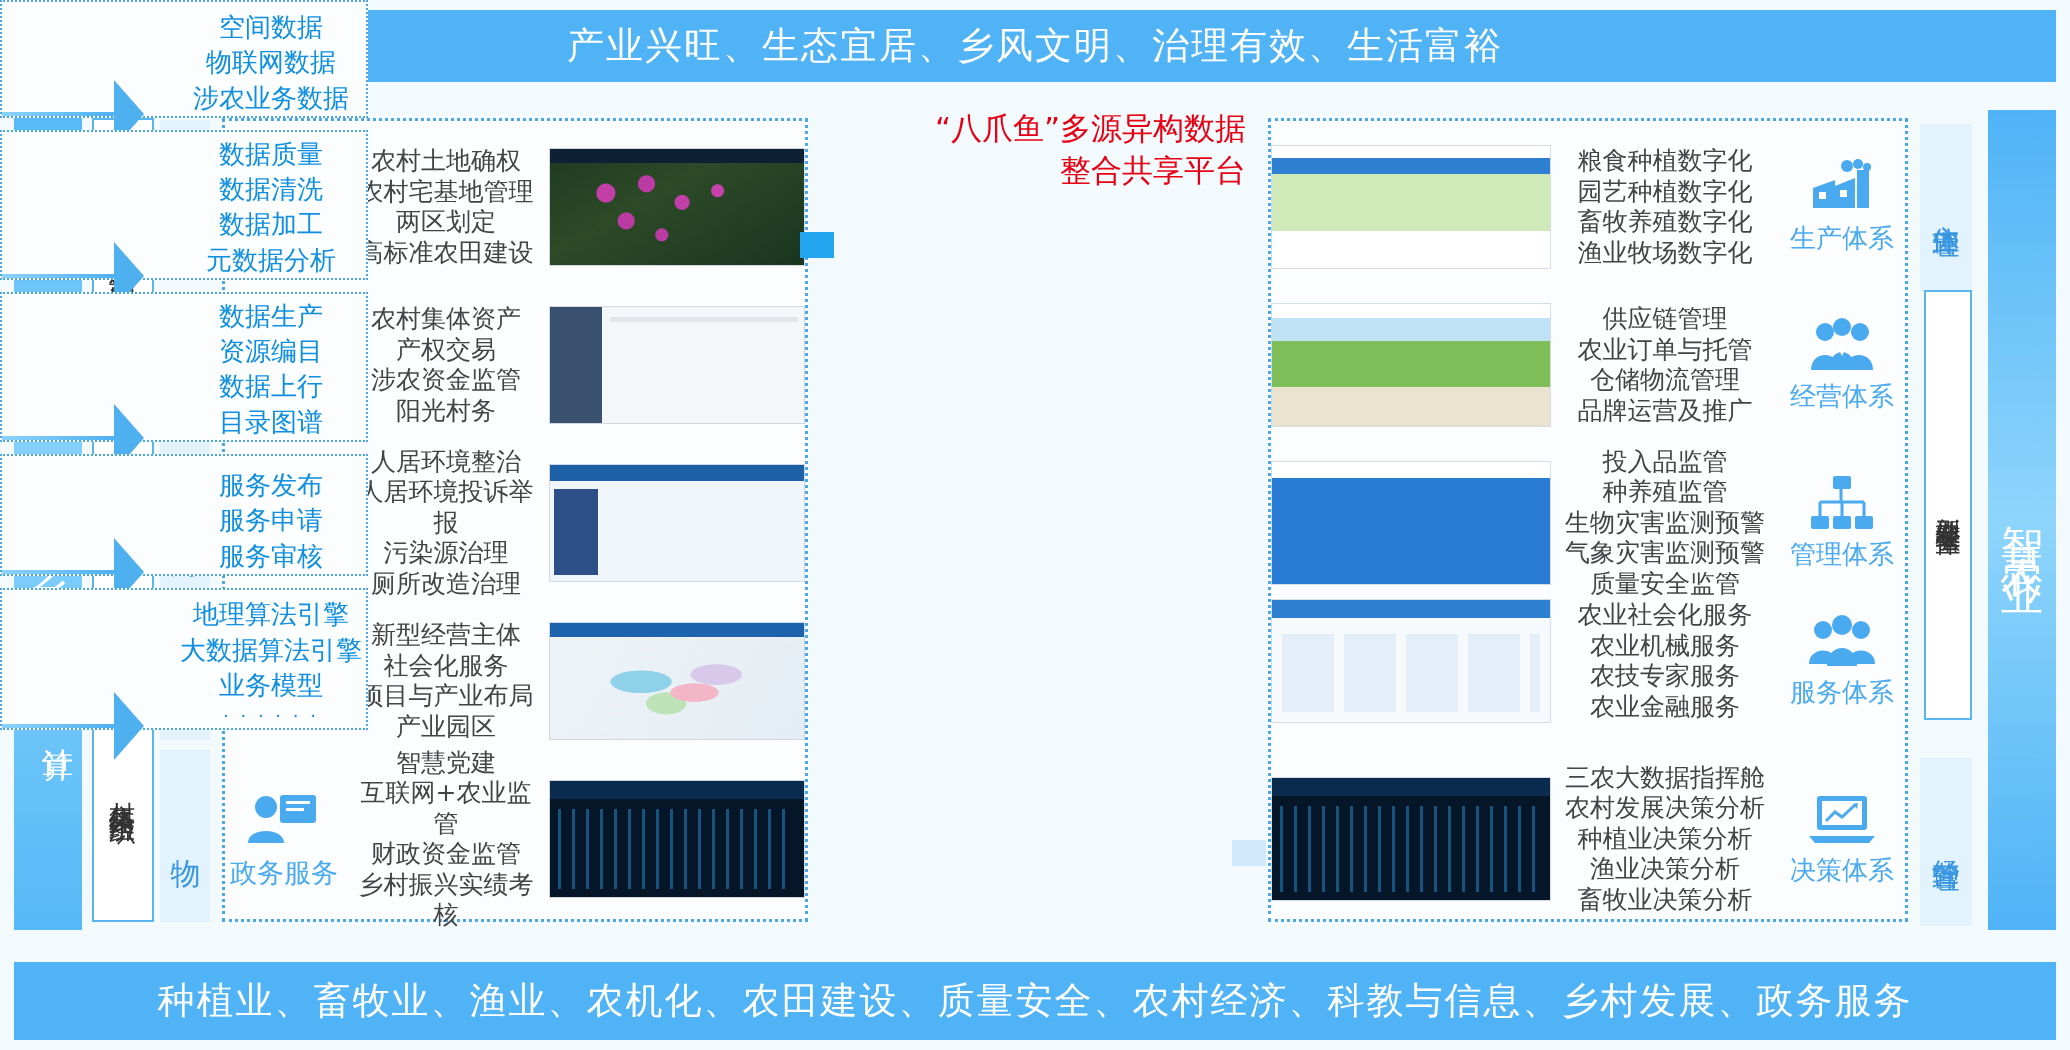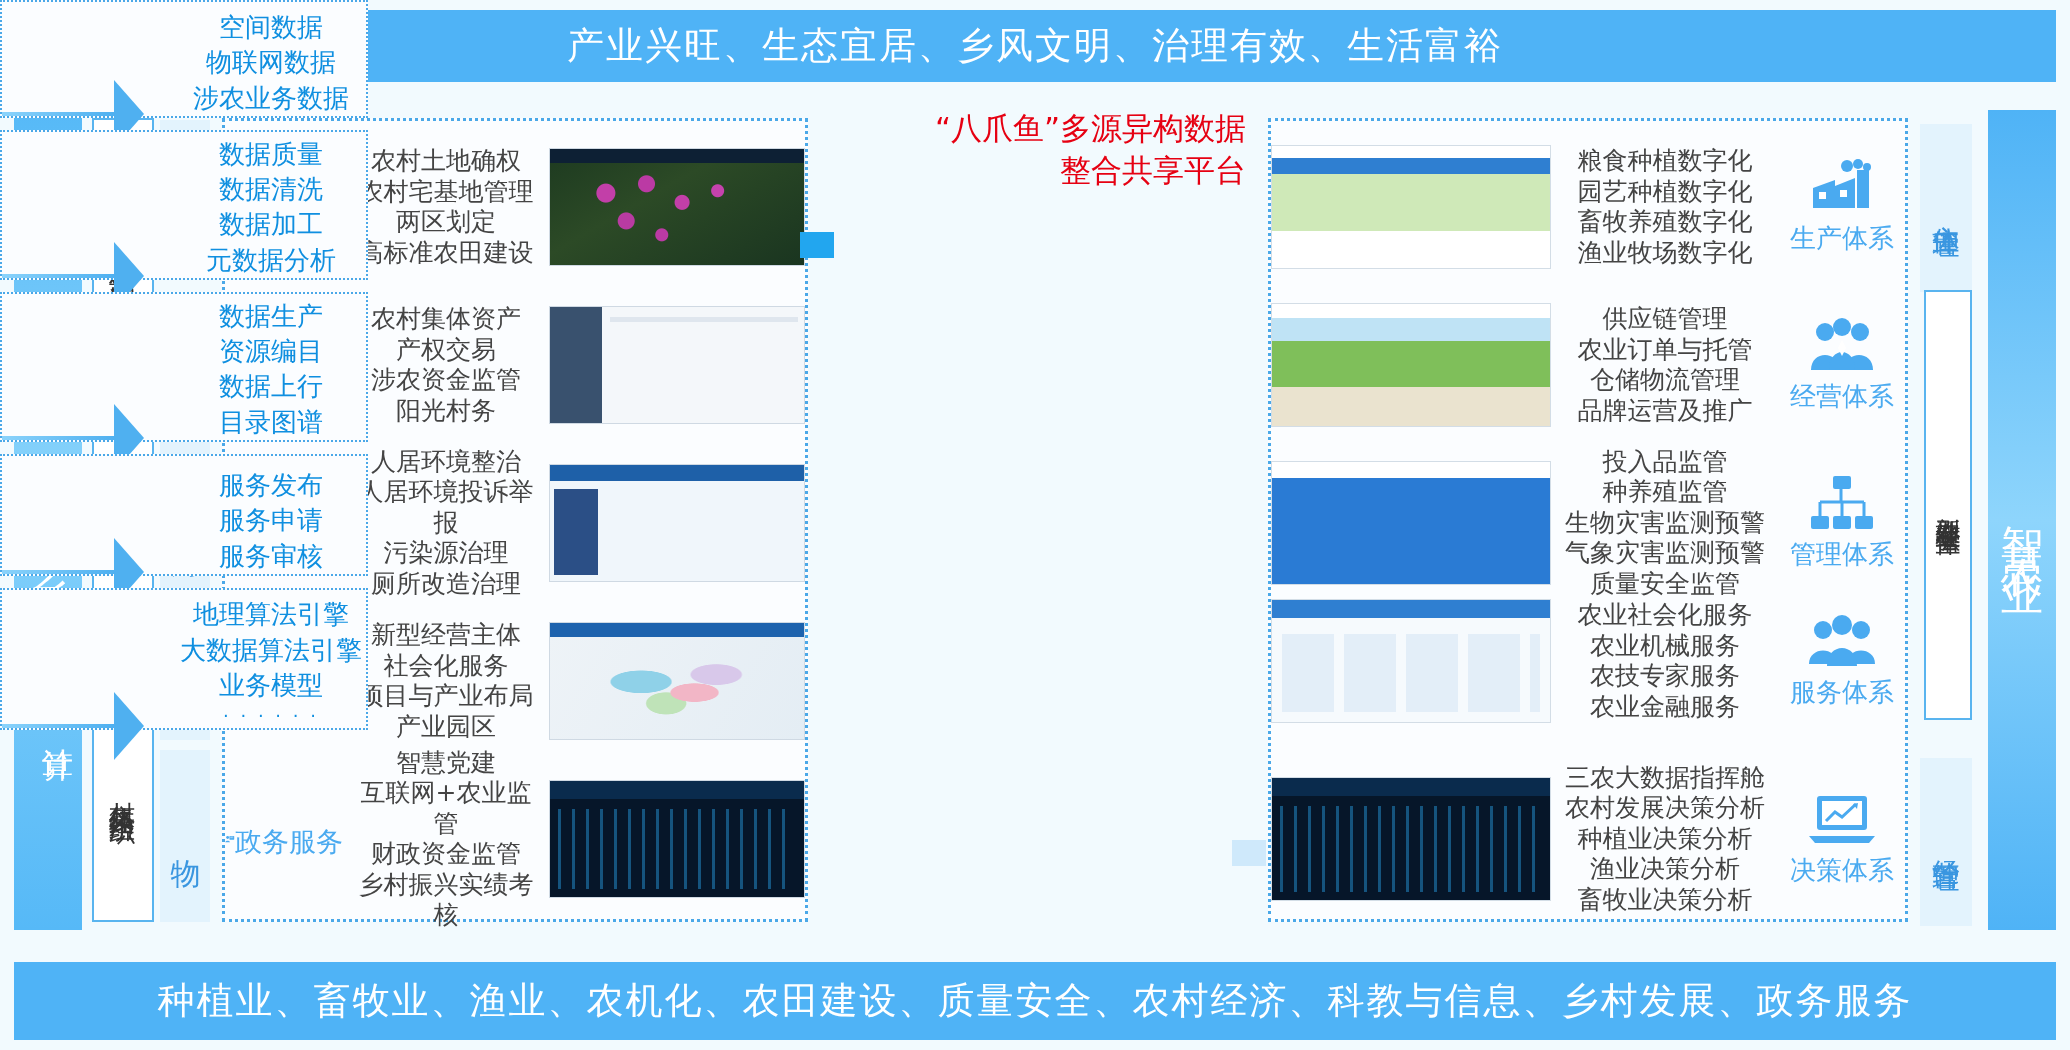--- a/index.html
+++ b/index.html
@@ -74,21 +74,21 @@
   .panel-left  { left: 222px; top: 118px; width: 586px; height: 804px; }
   .panel-right { left: 1268px; top: 118px; width: 640px; height: 804px; }
   .panel-center{ left: 832px; top: 190px; width: 412px; height: 730px; border: none; background: transparent; }
 
   .feature-row {
     position: absolute; left: 0; width: 100%;
     display: flex; align-items: center;
   }
   .feat-icon {
     width: 118px; flex: 0 0 118px; text-align: left;
-    display: flex; flex-direction: row; align-items: center; justify-content: center;
+    display: flex; flex-direction: column; align-items: center; justify-content: center;
   }
   .feat-icon svg { display: block; }
   .feat-icon .lbl { color: #4aaaf0; font-size: 27px; margin-top: 6px; white-space: nowrap; }
   .feat-text {
     flex: 1; text-align: center; color: #444; font-size: 25px; line-height: 1.22;
     padding: 0 6px;
   }
   .feat-shot {
     flex: 0 0 256px; height: 118px; border: 1px solid #cfd9e3; overflow: hidden;
     position: relative; background: #0b1b2e;

